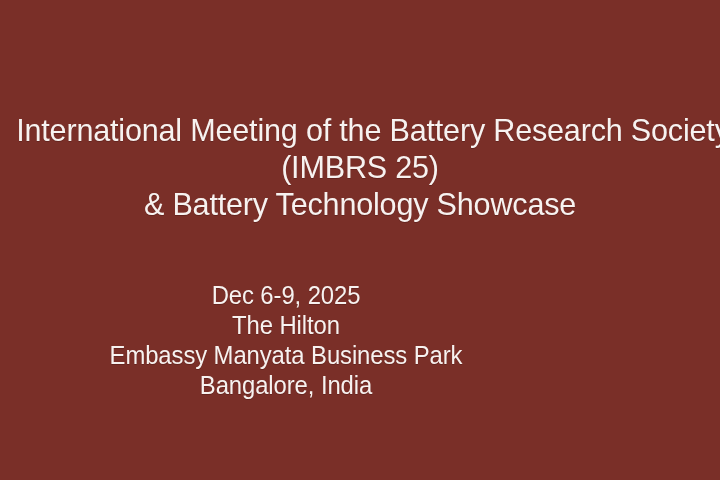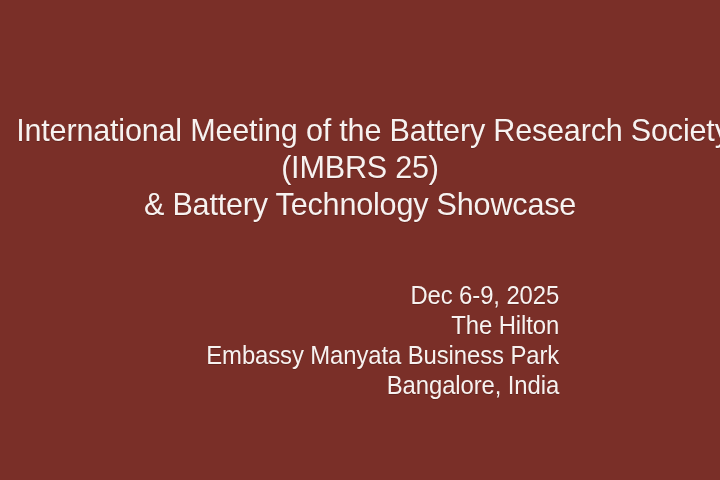--- a/index.html
+++ b/index.html
@@ -49,21 +49,21 @@
     white-space: nowrap;
     text-shadow: 0 1px 0 rgba(60, 18, 14, 0.35);
   }
 
   
   #details-block {
     position: absolute;
     top: 280px;
     left: 0;
     width: 572px;
-    text-align: right;
+    text-align: center;
   }
 
   .detail-line {
     display: block;
     color: #f7f2f0;
     font-family: "Liberation Sans", "DejaVu Sans", sans-serif;
     font-size: 25px;
     font-weight: 400;
     line-height: 30px;
     letter-spacing: -0.1px;

